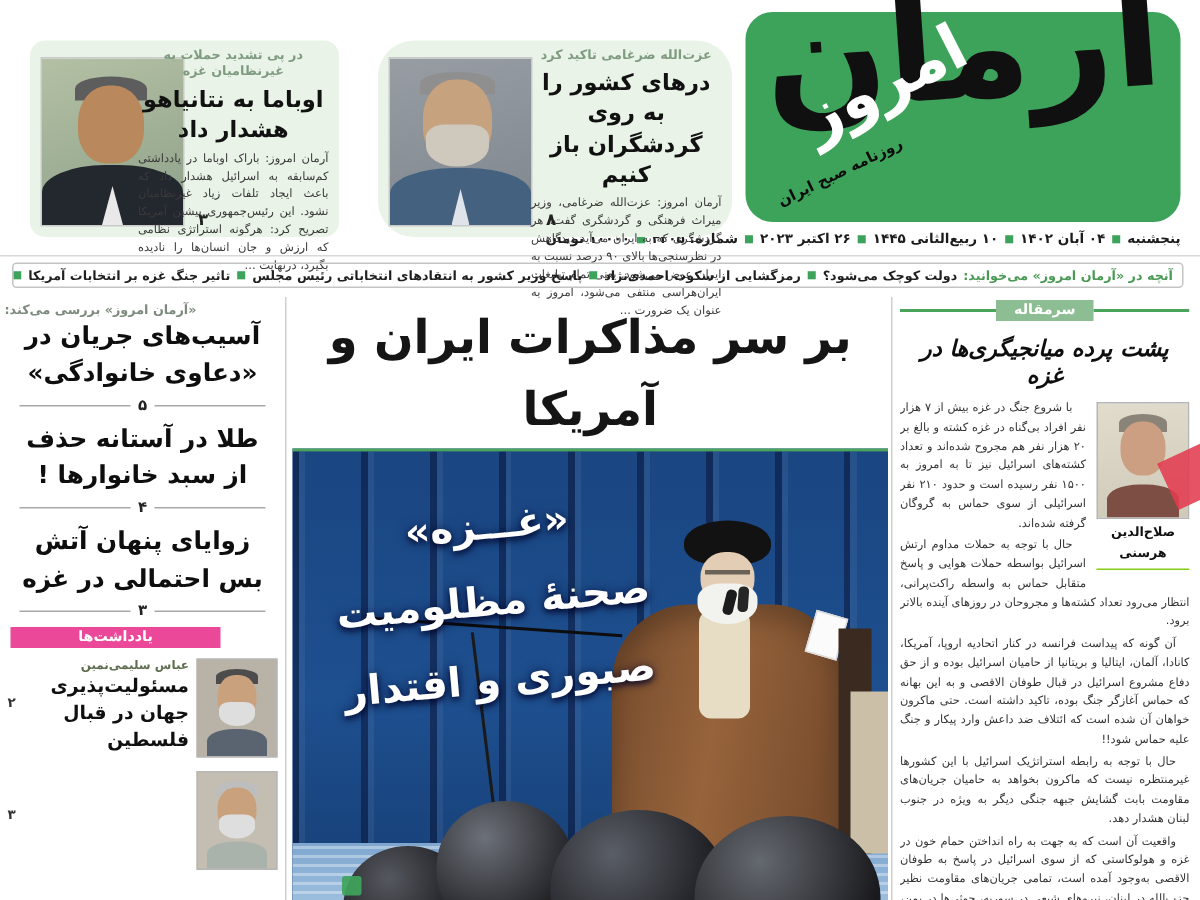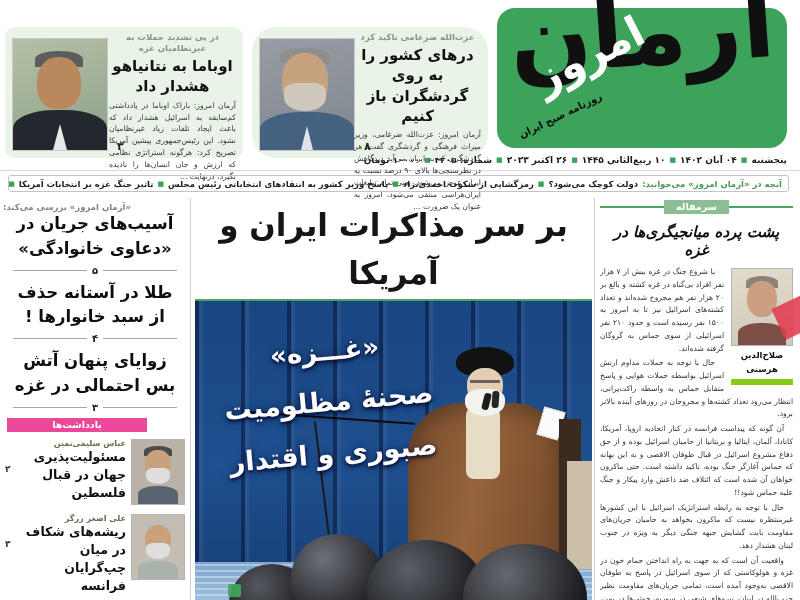--- a/index.html
+++ b/index.html
@@ -11,21 +11,21 @@
   .logo-main{position:absolute;top:-24px;right:12px;font-size:96px;font-weight:bold;color:#101010;line-height:1;transform:rotate(-4deg);letter-spacing:-3px;}
   .logo-sub{position:absolute;left:34px;top:26px;color:#fff;font-size:42px;font-weight:bold;transform:rotate(-27deg);line-height:1;}
   .logo-tag{position:absolute;left:18px;top:102px;color:#0c0c0c;font-size:10px;font-weight:bold;transform:rotate(-26deg);white-space:nowrap;}
   .dateline{position:absolute;top:155px;right:13px;font-size:9px;font-weight:bold;color:#1c1c1c;white-space:nowrap;}
   .dl-item{display:inline;}
   .dl-item + .dl-item::before{content:"■";color:#3da35a;font-size:7px;margin:0 4px;vertical-align:1px;}
   .head-rule{position:absolute;top:170px;left:0;width:800px;border-top:1px solid #d8d8d8;}
 
   
   .tsbox{position:absolute;top:27px;height:131px;background:#e9f3e7;border-radius:10px;}
-  .tsbox.b1{left:5px;width:238px;}
+  .tsbox.b1{left:20px;width:206px;}
   .tsbox.b2{left:252px;width:236px;border-radius:24px;}
   .ts-photo{position:absolute;left:7px;top:11px;width:94px;height:111px;border:1px solid #c9c9c9;overflow:hidden;}
   .ts-content{position:absolute;right:7px;top:5px;width:127px;}
   .ts-kicker{font-size:8.5px;font-weight:bold;color:#7f9b80;text-align:center;line-height:1.3;}
   .ts-headline{font-size:15px;font-weight:bold;color:#111;text-align:center;line-height:1.35;margin-top:2px;}
   .ts-body{font-size:7.7px;color:#3a3a3a;text-align:justify;line-height:1.55;margin-top:3px;}
   .ts-page{position:absolute;bottom:5px;left:112px;font-size:11px;font-weight:bold;color:#222;}
 
   
   .portrait{position:relative;width:100%;height:100%;}
@@ -117,21 +117,21 @@
   .edcol{position:absolute;left:600px;top:200px;width:193px;height:400px;overflow:hidden;}
   .ed-header{display:flex;align-items:center;}
   .ed-hline{flex:1;height:2px;background:#4aa45c;}
   .ed-label{background:#8dbd92;color:#fff;font-size:9.5px;font-weight:bold;padding:1px 12px 2px;}
   .ed-headline{font-size:15px;font-weight:bold;color:#0e0e0e;text-align:center;margin:9px 0 7px;font-style:italic;}
   .ed-photo-wrap{float:right;width:62px;margin:2px 0 4px 7px;}
   .ed-photo{width:60px;height:76px;border:1px solid #b5b5b5;position:relative;overflow:hidden;background:linear-gradient(170deg,#e2dccd,#cfc9ba);}
   .ed-photo .eh-head{position:absolute;left:15px;top:12px;width:30px;height:36px;background:#cd9f82;border-radius:45%;}
   .ed-photo .eh-hair{position:absolute;left:14px;top:7px;width:32px;height:12px;background:#8a8378;border-radius:50% 50% 0 0;}
   .ed-photo .eh-body{position:absolute;left:6px;bottom:0;width:48px;height:22px;background:#7d4f44;border-radius:45% 45% 0 0;}
-  .ed-caption{font-size:8.5px;font-weight:bold;color:#111;text-align:center;border-bottom:6px solid #84cc16;padding:2px 0 2px;}
+  .ed-caption{font-size:8.5px;font-weight:bold;color:#111;text-align:center;border-bottom:1px solid #84cc16;padding:2px 0 2px;}
   .ed-body{font-size:7.6px;color:#333;text-align:justify;line-height:1.68;}
   .ed-body p{margin:0 0 2px;text-indent:9px;}
 
   
   .watermark{position:absolute;left:772px;top:278px;width:140px;height:34px;background:#e23b4e;opacity:.88;transform:rotate(-25deg);color:#fff;font-weight:bold;font-size:16px;text-align:right;line-height:34px;padding-right:8px;box-sizing:border-box;}
 </style>
 </head>
 <body>
 
 <div class="page">
@@ -240,24 +240,20 @@
           </div>
           <div class="note-page">۲</div>
         </div>
 
         <div class="note-item">
           <div class="note-photo">
             <span class="np-hair"></span>
             <span class="np-head"></span>
             <span class="np-beard"></span>
             <span class="np-body"></span>
-          </div>
-          <div class="note-text">
-            <div class="note-author">علی اصغر زرگر</div>
-            <div class="note-title">ریشه‌های شکاف در میان چپ‌گرایان فرانسه</div>
           </div>
           <div class="note-page">۳</div>
         </div>
 
         <div class="note-item">
 
           <div class="note-page"></div>
         </div>
       </div>
   </div>

